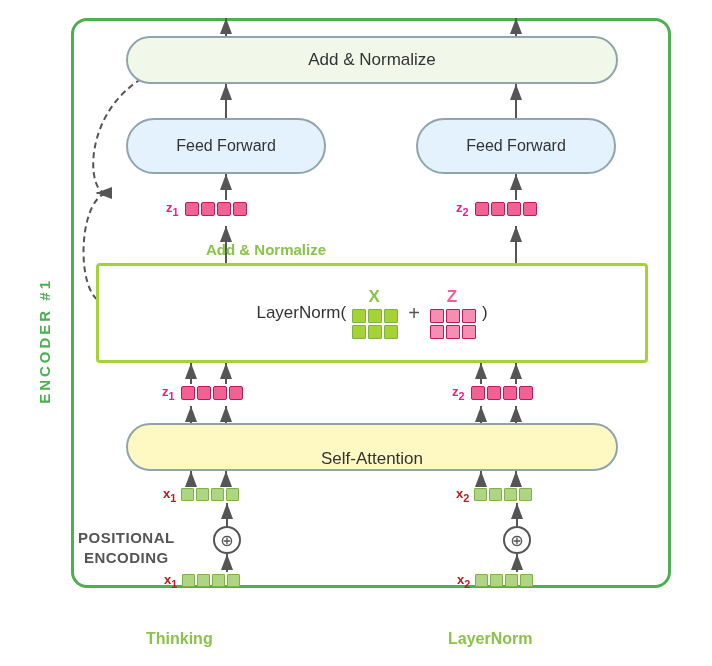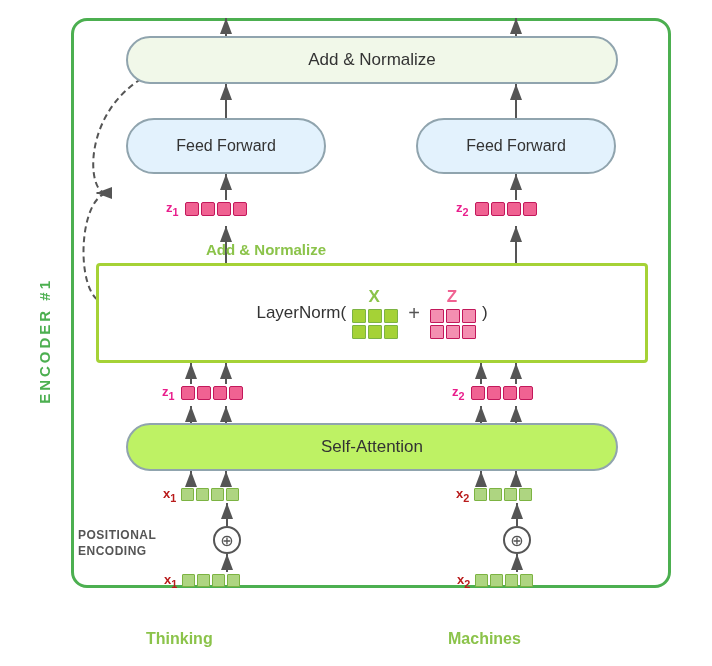--- a/index.html
+++ b/index.html
@@ -205,23 +205,23 @@
     }
     
     .self-attention-box {
       position: absolute;
       left: 110px;
       top: 415px;
       width: 492px;
       height: 48px;
       border: 2px solid #90a4ae;
       border-radius: 24px;
-      background: #bef264;
-      display: flex;
-      align-items: center;
+      background: #fef9c3;
+      display: flex;
+      align-items: flex-end;
       justify-content: center;
       font-size: 17px;
       color: #333;
     }
     
     .x1-in-blocks {
       position: absolute;
       left: 147px;
       top: 478px;
       display: flex;
@@ -268,23 +268,23 @@
       top: 518px;
     }
     .pos-enc-right {
       left: 487px;
       top: 518px;
     }
     .pos-enc-label {
       position: absolute;
       left: 62px;
       top: 520px;
-      font-size: 12px;
+      font-size: 15px;
       color: #555;
-      text-align: left;
+      text-align: center;
       line-height: 1.3;
       font-weight: bold;
       letter-spacing: 0.5px;
     }
     
     .x1-bot-blocks {
       position: absolute;
       left: 148px;
       top: 564px;
       display: flex;
@@ -500,14 +500,14 @@
 
   <div class="x2-bot-blocks">
     <span class="x-in-label">x<sub>2</sub></span>
     <div class="x-in-block"></div>
     <div class="x-in-block"></div>
     <div class="x-in-block"></div>
     <div class="x-in-block"></div>
   </div>
 
   <div class="word-label-thinking">Thinking</div>
-  <div class="word-label-machines">Machines</div>
+  <div class="word-label-machines">LayerNorm</div>
 </div>
 
 </body></html>

